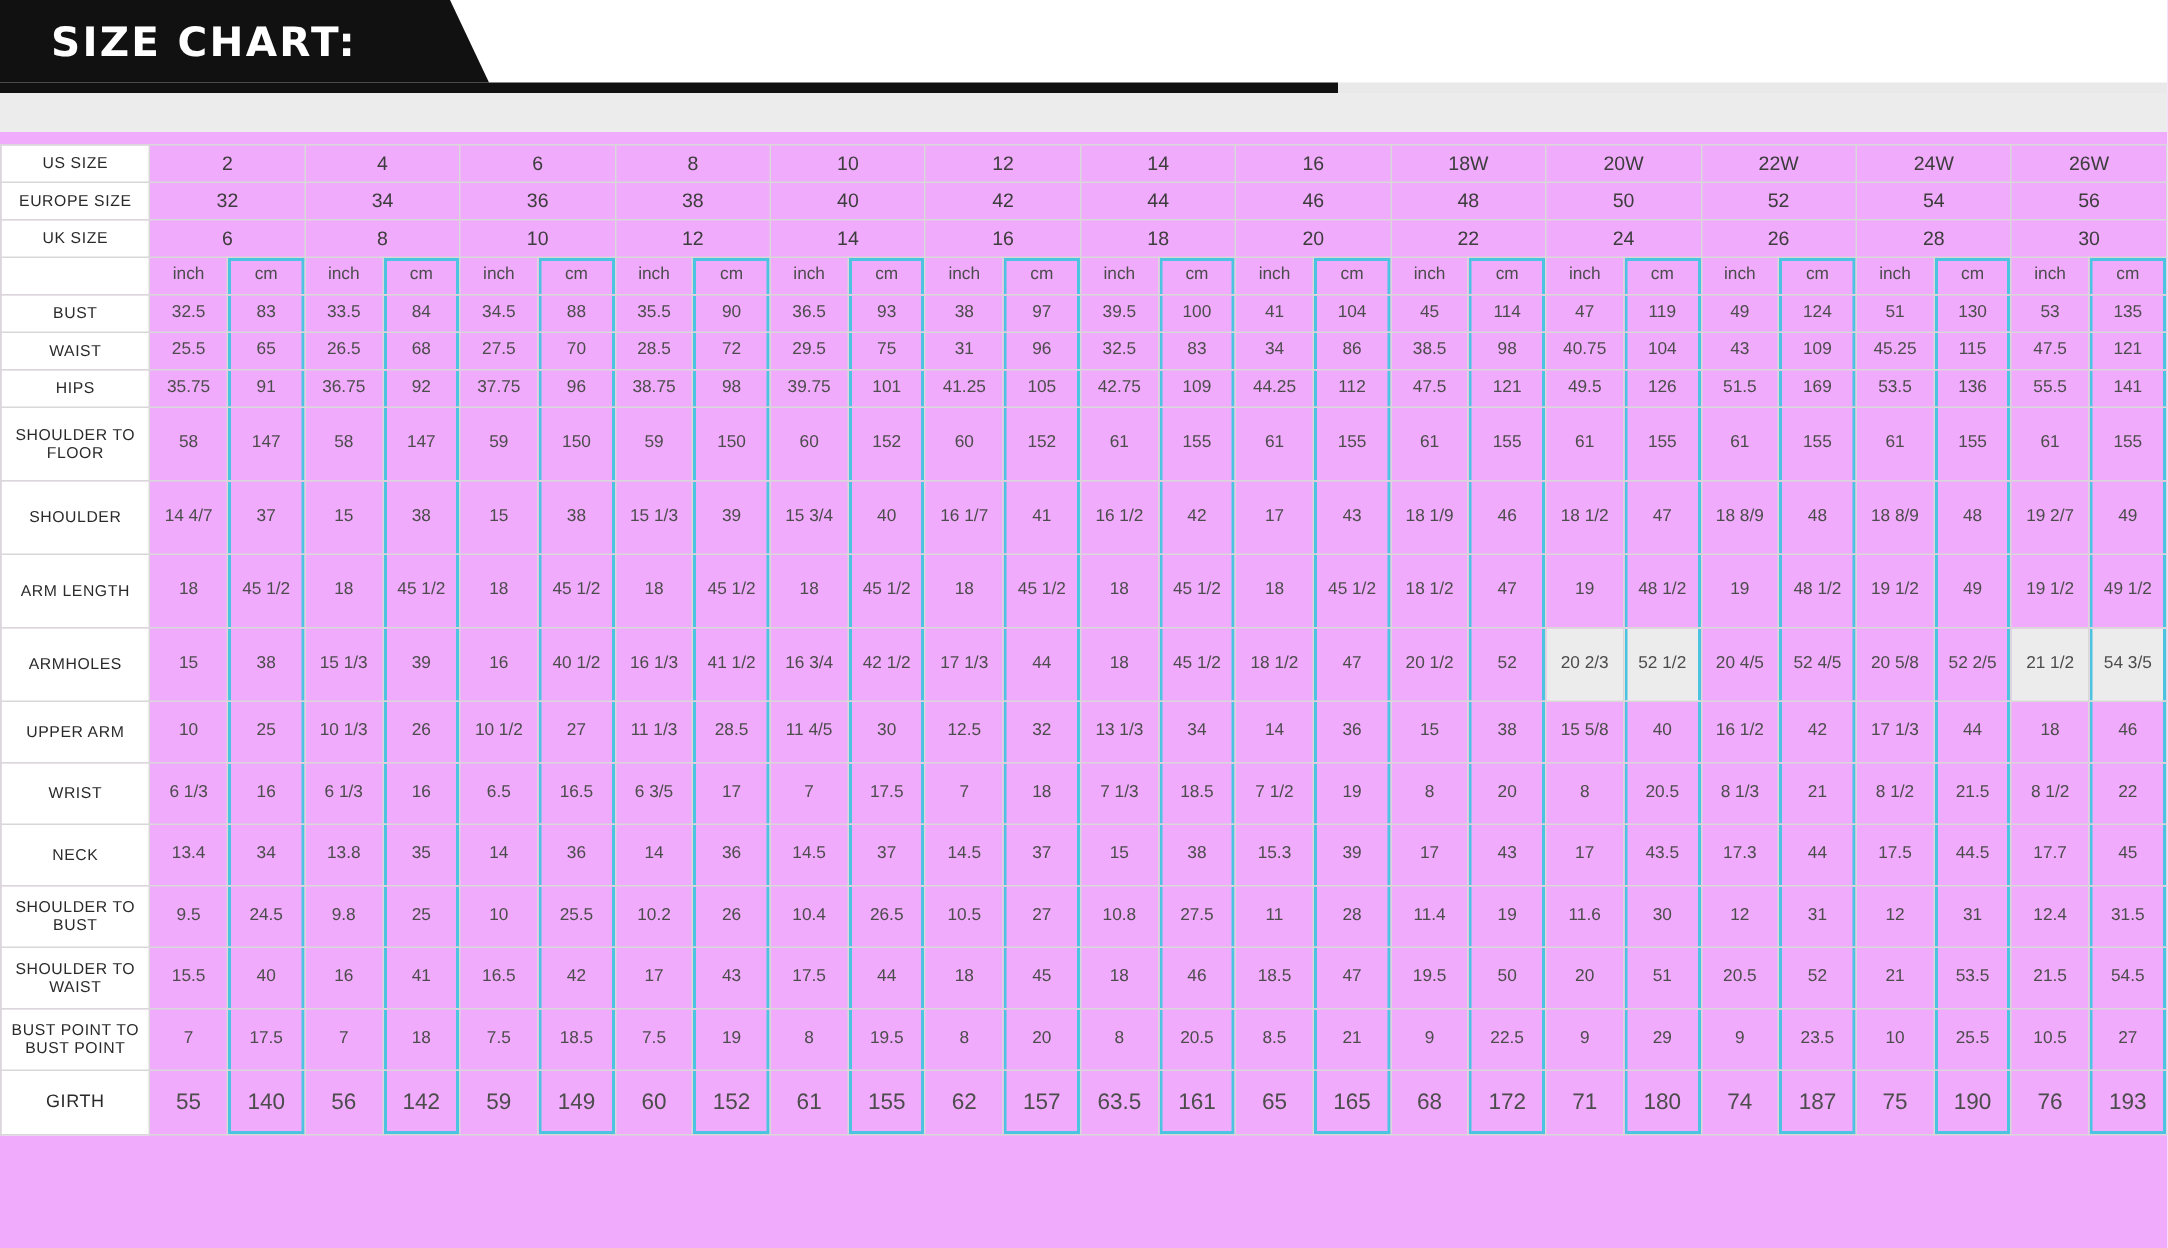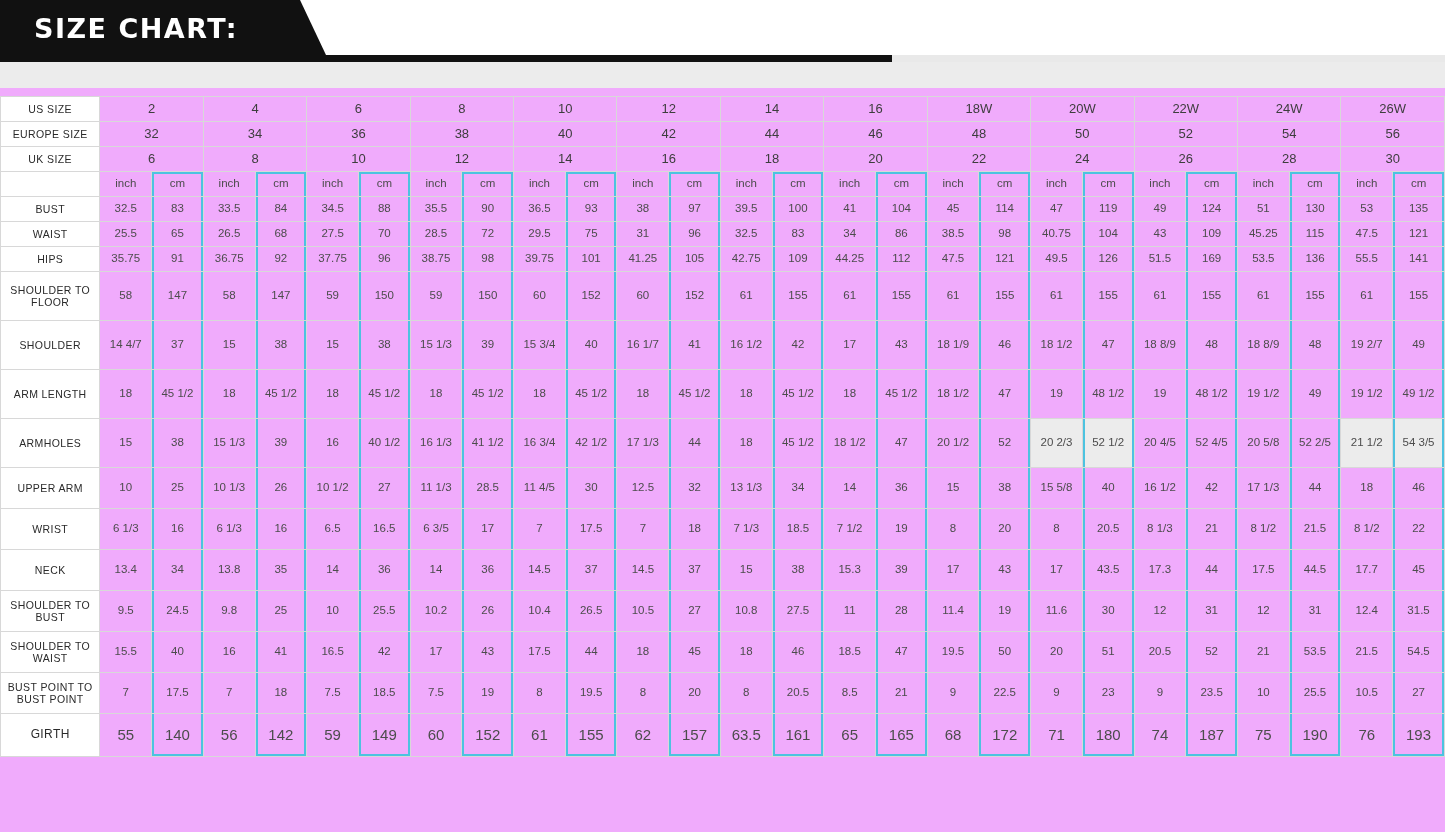--- a/index.html
+++ b/index.html
@@ -617,21 +617,21 @@
             <td class="hl">19.5</td>
             <td class="">8</td>
             <td class="hl">20</td>
             <td class="">8</td>
             <td class="hl">20.5</td>
             <td class="">8.5</td>
             <td class="hl">21</td>
             <td class="">9</td>
             <td class="hl">22.5</td>
             <td class="">9</td>
-            <td class="hl">23</td>
+            <td class="hl">29</td>
             <td class="">9</td>
             <td class="hl">23.5</td>
             <td class="">10</td>
             <td class="hl">25.5</td>
             <td class="">10.5</td>
             <td class="hl">27</td>
           </tr>
           <tr class="girth">
             <td class="rowlabel">GIRTH</td>
             <td class="">55</td>

